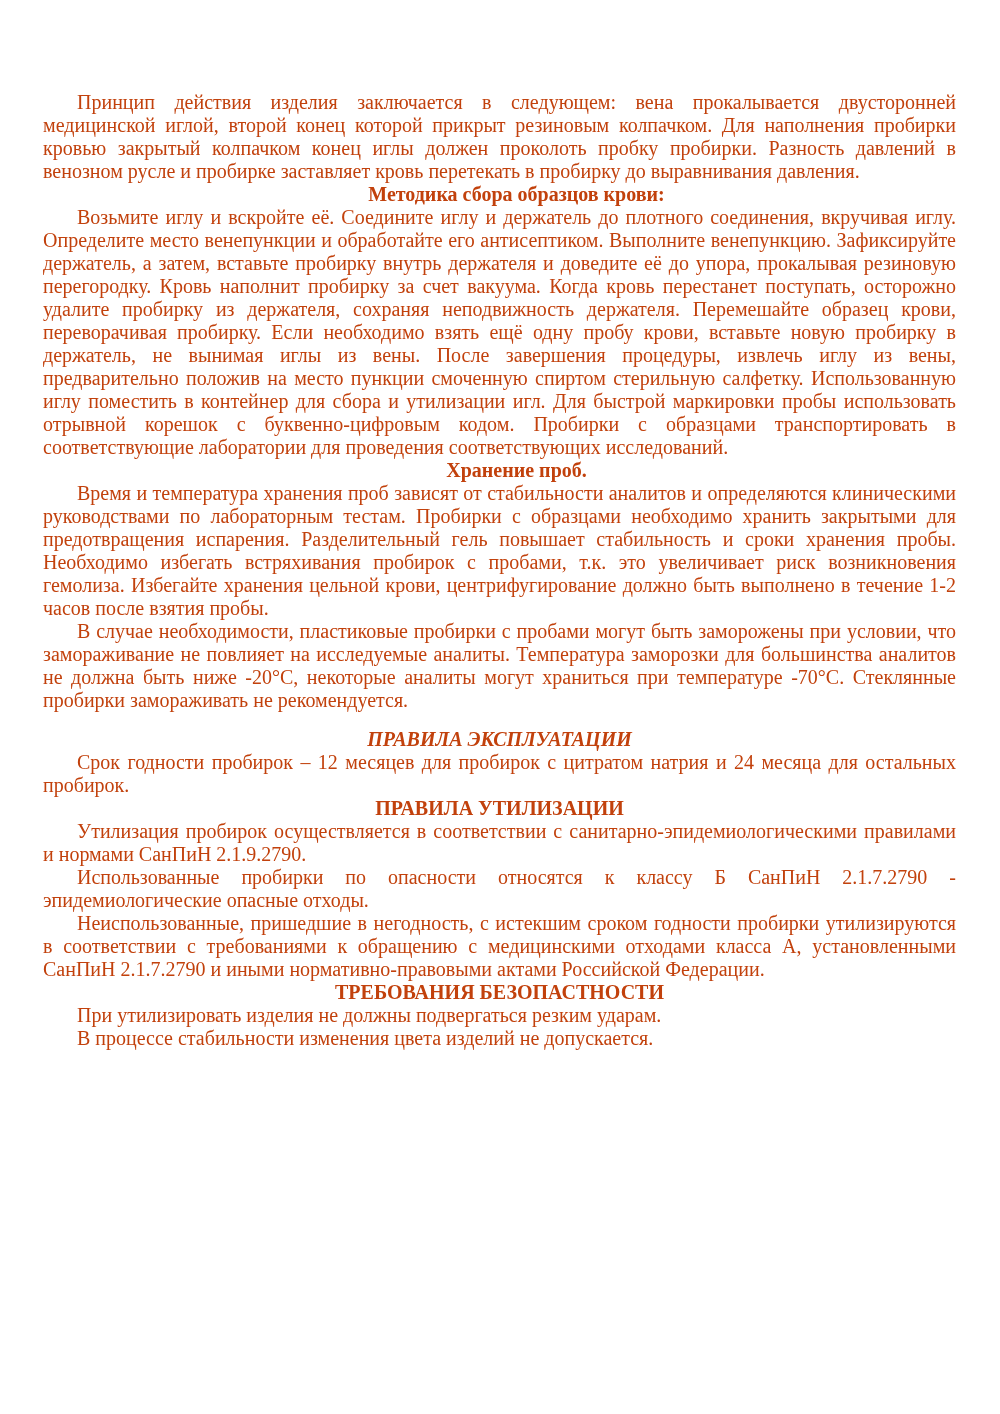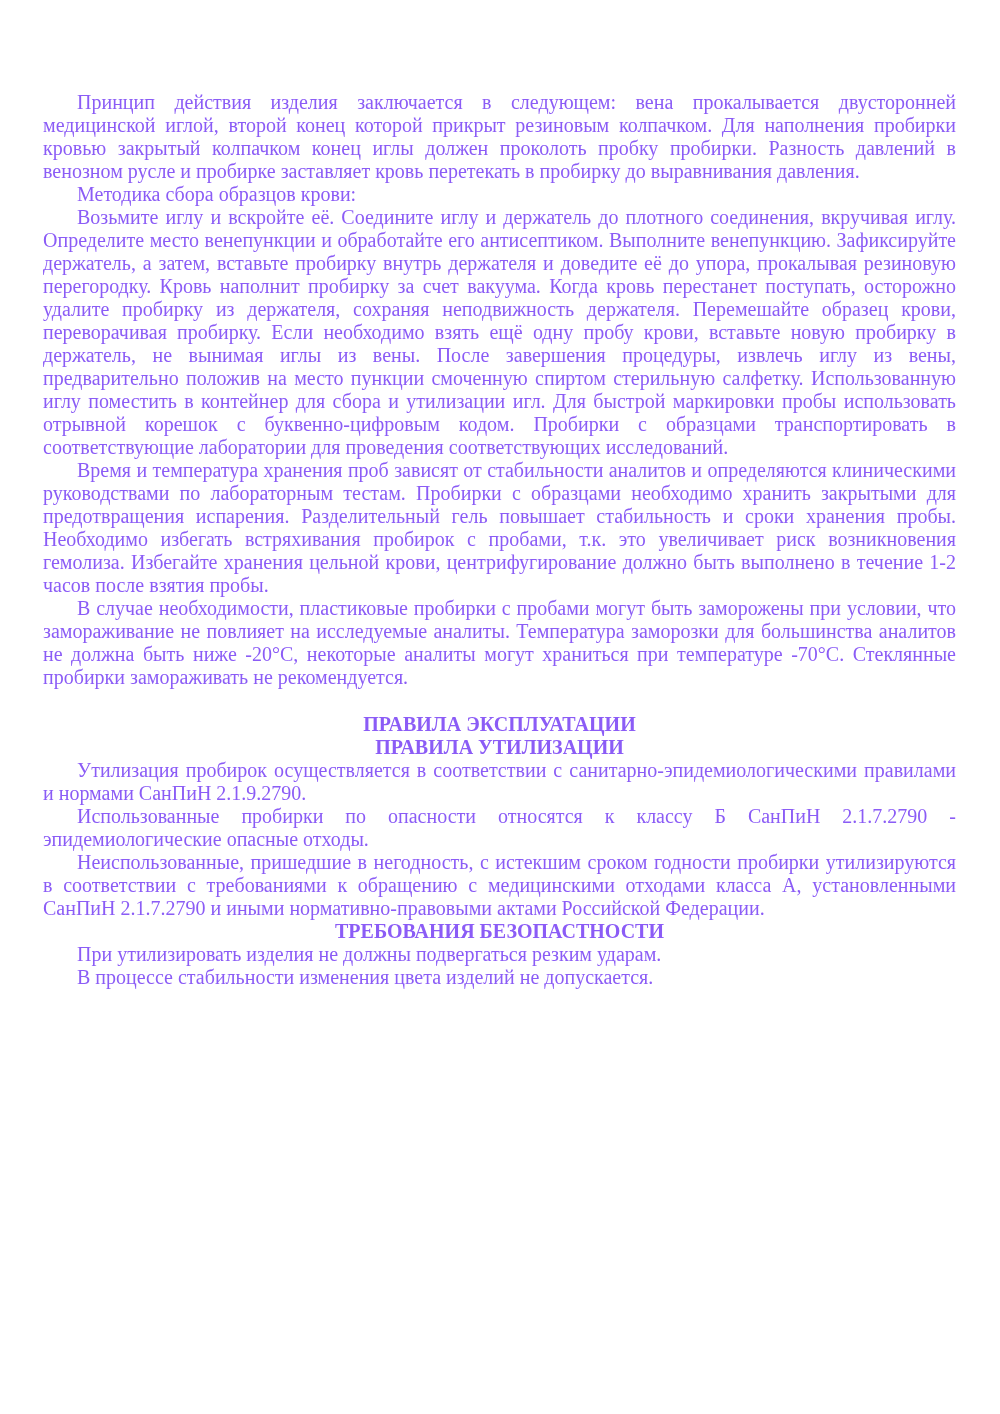--- a/index.html
+++ b/index.html
@@ -7,52 +7,54 @@
     padding: 0;
     background: #ffffff;
   }
   .page {
     position: relative;
     width: 1000px;
     height: 1414px;
     box-sizing: border-box;
     padding: 91px 44px 0 43px;
     background: #ffffff;
-    color: #8b5cf6;
+    color: #c2410c;
     font-family: "Liberation Serif", "DejaVu Serif", serif;
     font-size: 20px;
     line-height: 23px;
     overflow: hidden;
   }
   .blk { margin: 0; }
   .p {
     text-align: justify;
     text-indent: 34px;
   }
   .h-inline {
-    font-weight: 400;
+    font-weight: 700;
     text-indent: 34px;
-    text-align: left;
+    text-align: center;
   }
   .h-center {
     font-weight: 700;
     text-align: center;
   }
-  .gap-before { margin-top: 24px; }
+  .gap-before { margin-top: 16px; font-style: italic; }
 </style>
 </head>
 <body>
 
 <div class="page">
     <p class="blk p">Принцип действия изделия заключается в следующем: вена прокалывается двусторонней медицинской иглой, второй конец которой прикрыт резиновым колпачком. Для наполнения пробирки кровью закрытый колпачком конец иглы должен проколоть пробку пробирки. Разность давлений в венозном русле и пробирке заставляет кровь перетекать в пробирку до выравнивания давления.</p>
     <p class="blk h-inline">Методика сбора образцов крови:</p>
     <p class="blk p">Возьмите иглу и вскройте её. Соедините иглу и держатель до плотного соединения, вкручивая иглу. Определите место венепункции и обработайте его антисептиком. Выполните венепункцию. Зафиксируйте держатель, а затем, вставьте пробирку внутрь держателя и доведите её до упора, прокалывая резиновую перегородку. Кровь наполнит пробирку за счет вакуума. Когда кровь перестанет поступать, осторожно удалите пробирку из держателя, сохраняя неподвижность держателя. Перемешайте образец крови, переворачивая пробирку. Если необходимо взять ещё одну пробу крови, вставьте новую пробирку в держатель, не вынимая иглы из вены. После завершения процедуры, извлечь иглу из вены, предварительно положив на место пункции смоченную спиртом стерильную салфетку. Использованную иглу поместить в контейнер для сбора и утилизации игл. Для быстрой маркировки пробы использовать отрывной корешок с буквенно-цифровым кодом. Пробирки с образцами транспортировать в соответствующие лаборатории для проведения соответствующих исследований.</p>
+    <p class="blk h-inline">Хранение проб.</p>
     <p class="blk p">Время и температура хранения проб зависят от стабильности аналитов и определяются клиническими руководствами по лабораторным тестам. Пробирки с образцами необходимо хранить закрытыми для предотвращения испарения. Разделительный гель повышает стабильность и сроки хранения пробы. Необходимо избегать встряхивания пробирок с пробами, т.к. это увеличивает риск возникновения гемолиза. Избегайте хранения цельной крови, центрифугирование должно быть выполнено в течение 1-2 часов после взятия пробы.</p>
     <p class="blk p">В случае необходимости, пластиковые пробирки с пробами могут быть заморожены при условии, что замораживание не повлияет на исследуемые аналиты. Температура заморозки для большинства аналитов не должна быть ниже -20°С, некоторые аналиты могут храниться при температуре -70°С. Стеклянные пробирки замораживать не рекомендуется.</p>
     <p class="blk h-center gap-before">ПРАВИЛА ЭКСПЛУАТАЦИИ</p>
+    <p class="blk p">Срок годности пробирок – 12 месяцев для пробирок с цитратом натрия и 24 месяца для остальных пробирок.</p>
     <p class="blk h-center">ПРАВИЛА УТИЛИЗАЦИИ</p>
     <p class="blk p">Утилизация пробирок осуществляется в соответствии с санитарно-эпидемиологическими правилами и нормами СанПиН 2.1.9.2790.</p>
     <p class="blk p">Использованные пробирки по опасности относятся к классу Б СанПиН 2.1.7.2790 - эпидемиологические опасные отходы.</p>
     <p class="blk p">Неиспользованные, пришедшие в негодность, с истекшим сроком годности пробирки утилизируются в соответствии с требованиями к обращению с медицинскими отходами класса А, установленными СанПиН 2.1.7.2790 и иными нормативно-правовыми актами Российской Федерации.</p>
     <p class="blk h-center">ТРЕБОВАНИЯ БЕЗОПАСТНОСТИ</p>
     <p class="blk p">При утилизировать изделия не должны подвергаться резким ударам.</p>
     <p class="blk p">В процессе стабильности изменения цвета изделий не допускается.</p>
   </div>
 
 </body></html>

